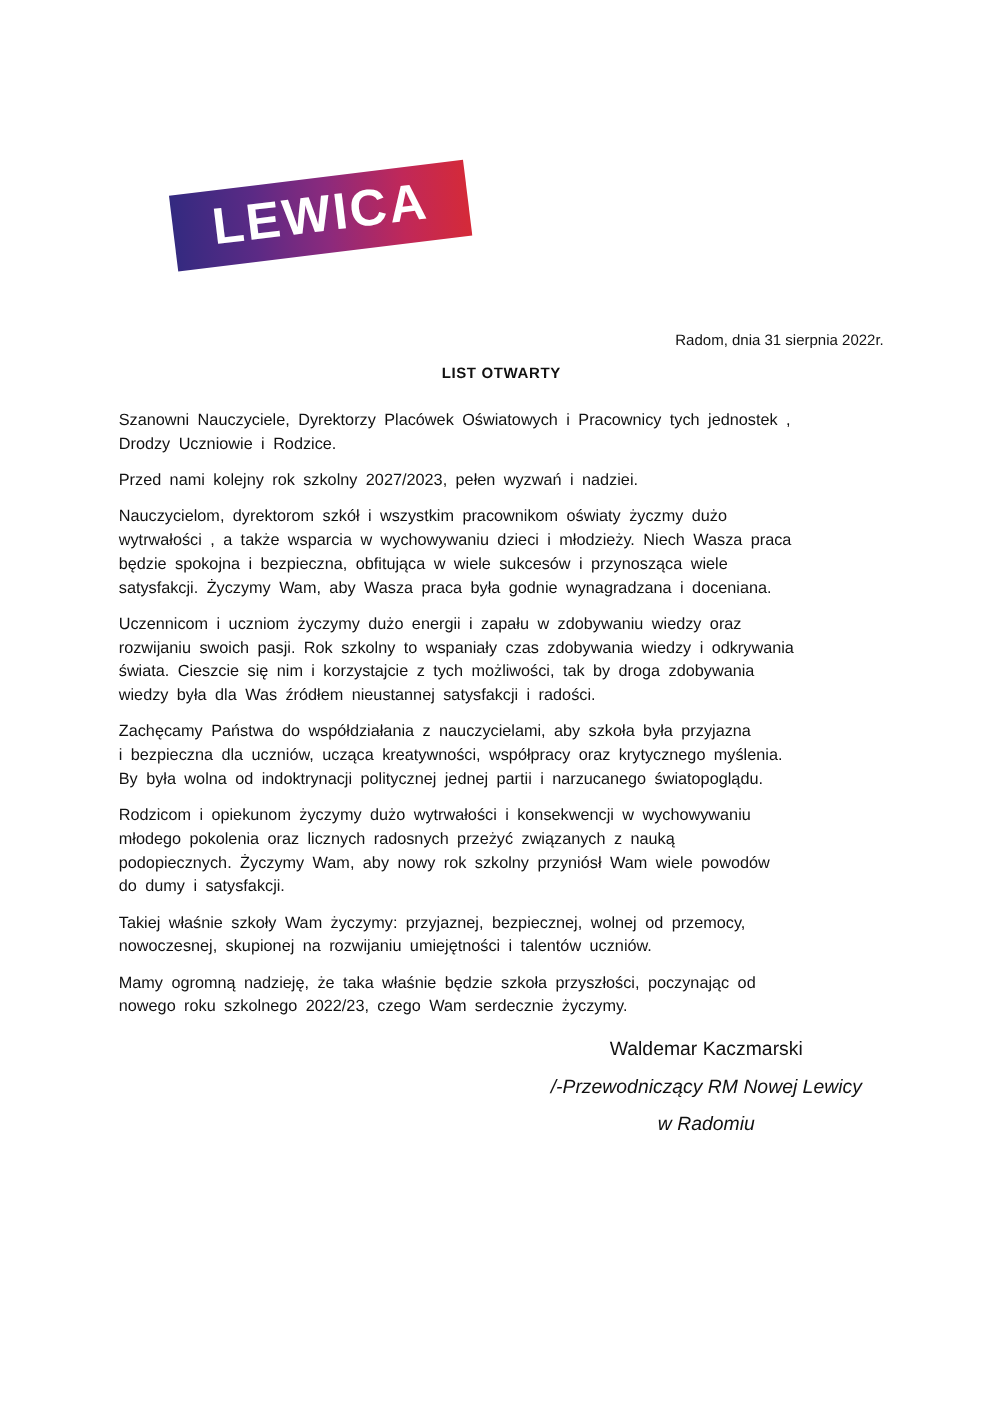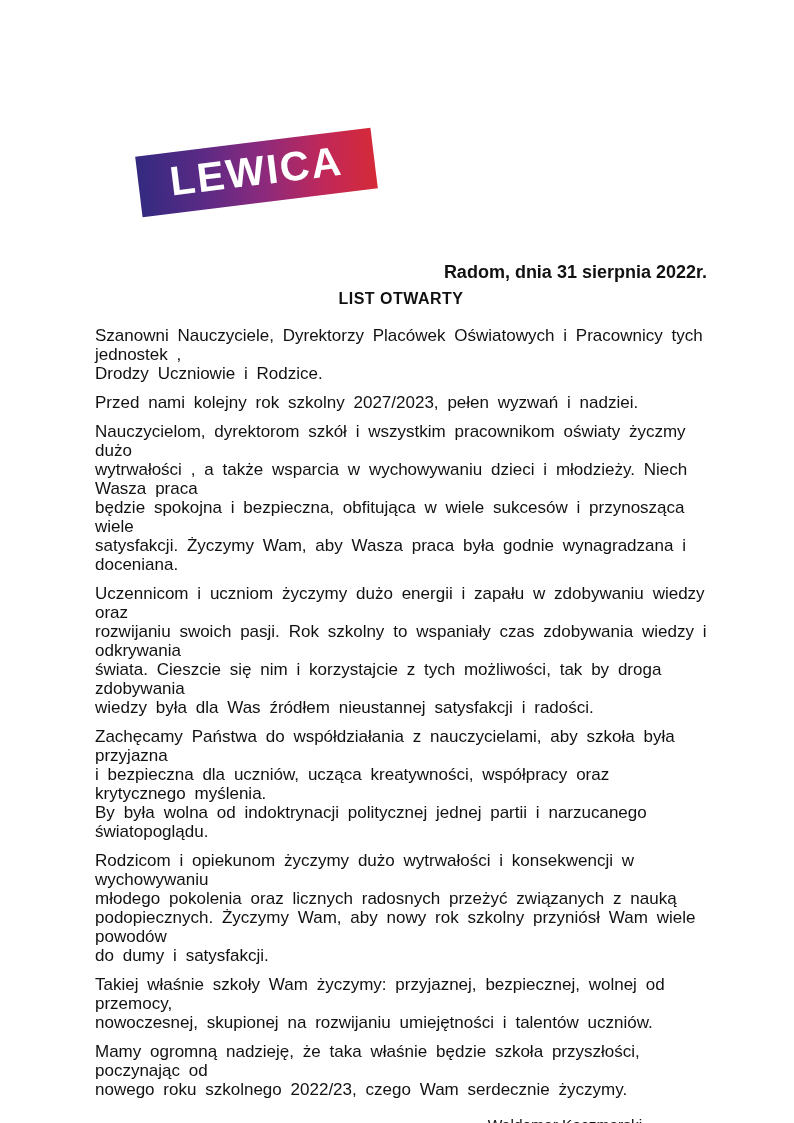--- a/index.html
+++ b/index.html
@@ -41,36 +41,35 @@
   }
   
   .content {
     position: absolute;
     left: 95px;
     top: 264px;
     width: 612px;
   }
   .dateline {
     text-align: right;
-    font-size: 18px;
+    font-size: 12px;
     line-height: 17px;
     margin: 0;
-    font-weight: bold;
   }
   .letter-title {
     text-align: center;
-    font-size: 16px;
+    font-size: 12px;
     font-weight: bold;
     letter-spacing: 0.5px;
     margin: 8px 0 18px 0;
     line-height: 19px;
   }
   .letter-body p {
     margin: 0 0 10px 0;
-    font-size: 17px;
+    font-size: 13px;
     line-height: 19px;
     word-spacing: 0.24em;
     white-space: pre-line;
     text-align: left;
   }
   
   .signature {
     margin-top: 16px;
     margin-left: 235px;
     width: 470px;

